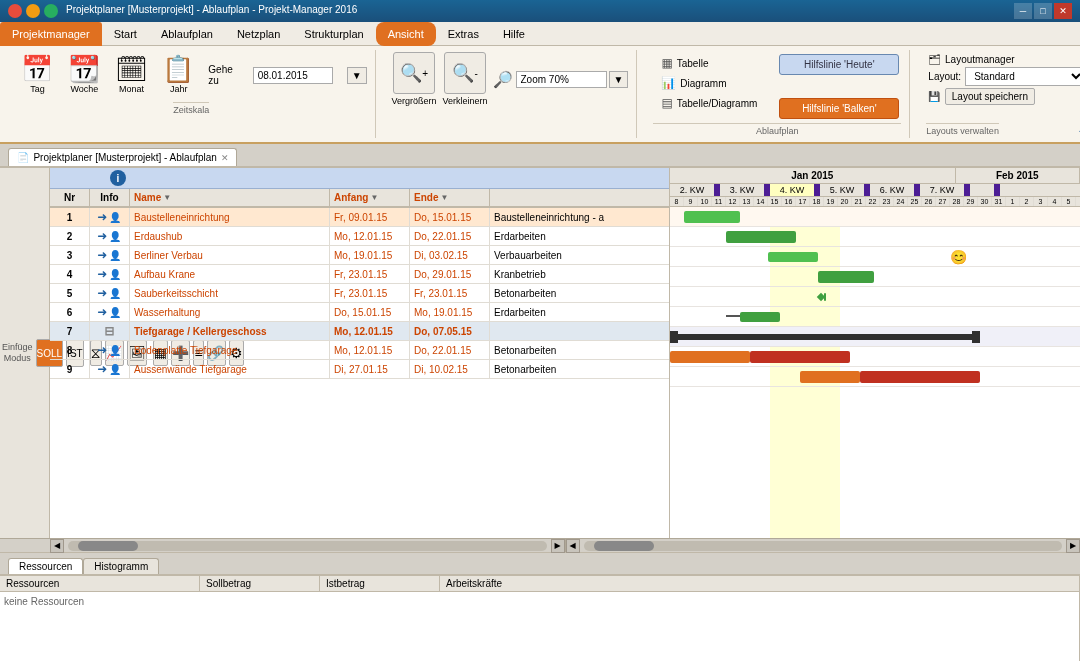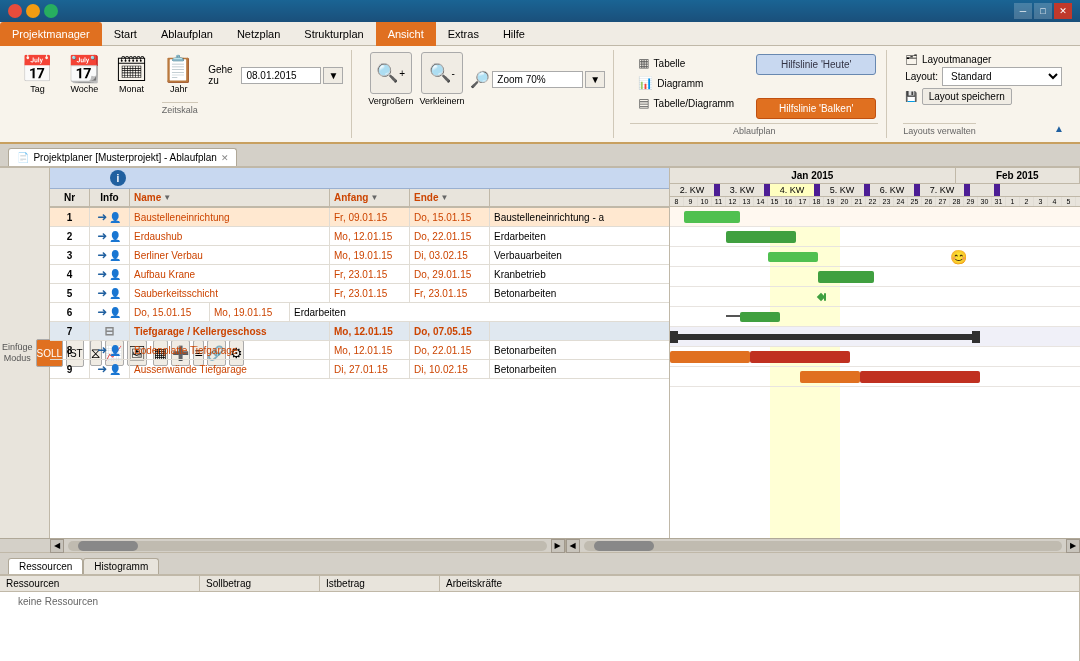--- a/index.html
+++ b/index.html
@@ -446,21 +446,21 @@
     }
     .bottom-th {
       padding: 2px 6px;
       border-right: 1px solid #c0b8a8;
       font-weight: normal;
     }
     .bottom-th:first-child { width: 200px; }
     .bottom-th:nth-child(2) { width: 120px; }
     .bottom-th:nth-child(3) { width: 120px; }
     .bottom-th:last-child { flex: 1; border-right: none; }
-    .bottom-data { padding: 4px 18px; font-size: 10px; color: #666; }
+    .bottom-data { padding: 4px 4px; font-size: 10px; color: #666; }
     .bottom-notes {
       width: 280px;
       padding: 6px;
       font-size: 10px;
       color: #666;
       border-left: 1px solid #c0b8a8;
     }
 
     
     .status-bar {
@@ -504,35 +504,36 @@
     .big-btn .btn-label { font-size: 9px; text-align: center; }
   </style>
 </head>
 <body>
 
 <div class="title-bar">
   <div class="title-bar-icons">
     <div class="title-icon red"></div>
     <div class="title-icon yellow"></div>
     <div class="title-icon green"></div>
+    <span style="margin-left:4px; font-size:10px;">Projektplaner [Musterprojekt] - Ablaufplan - Projekt-Manager 2016</span>
   </div>
   <div class="title-win-controls">
     <button class="win-btn">─</button>
     <button class="win-btn">□</button>
     <button class="win-btn close">✕</button>
   </div>
 </div>
 
 <div class="menu-bar">
   <div class="menu-tab active">Projektmanager</div>
   <div class="menu-tab">Start</div>
   <div class="menu-tab">Ablaufplan</div>
   <div class="menu-tab">Netzplan</div>
   <div class="menu-tab">Strukturplan</div>
-  <div class="menu-tab" style="background:#e07020;color:white;">Ansicht</div>
+  <div class="menu-tab" style="background:#e07020;color:white;border-radius:8px;">Ansicht</div>
   <div class="menu-tab">Extras</div>
   <div class="menu-tab">Hilfe</div>
 </div>
 
 <div class="ribbon">
 
   <div style="display:flex;flex-direction:column;align-items:center;border-right:1px solid #d0c8b8;padding:2px 8px;">
     <div style="display:flex;gap:4px;margin-bottom:2px;">
       <div class="big-btn">
         <span class="big-icon">📅</span>
@@ -544,21 +545,21 @@
       </div>
       <div class="big-btn">
         <span class="big-icon">🗓</span>
         <span class="btn-label">Monat</span>
       </div>
       <div class="big-btn">
         <span class="big-icon">📋</span>
         <span class="btn-label">Jahr</span>
       </div>
       <div style="display:flex;flex-direction:column;justify-content:center;gap:3px;padding-left:4px;">
-        <div style="font-size:10px;display:flex;align-items:center;gap:2px;">
+        <div style="font-size:10px;display:flex;align-items:center;gap:14px;">
           <span>Gehe zu</span>
           <input class="time-input" type="text" value="08.01.2015" style="">
           <button class="time-btn">▼</button>
         </div>
       </div>
     </div>
     <div class="ribbon-section-label">Zeitskala</div>
   </div>
 
   <div style="display:flex;flex-direction:column;align-items:center;border-right:1px solid #d0c8b8;padding:2px 8px;">
@@ -766,20 +767,21 @@
         <div class="td col-ende">Fr, 23.01.15</div>
         <div class="td col-desc">Betonarbeiten</div>
       </div>
 
       <div class="table-row">
         <div class="td col-nr">6</div>
         <div class="td col-info">
           <span class="row-arrow">➜</span>
           <span class="row-person">👤</span>
         </div>
+        <div class="td col-name">Wasserhaltung</div>
         <div class="td col-anfang">Do, 15.01.15</div>
         <div class="td col-ende">Mo, 19.01.15</div>
         <div class="td col-desc">Erdarbeiten</div>
       </div>
 
       <div class="table-row" style="background:#e0e8f0;font-weight:bold;">
         <div class="td col-nr">7</div>
         <div class="td col-info">
           <span class="row-minus">⊟</span>
         </div>

